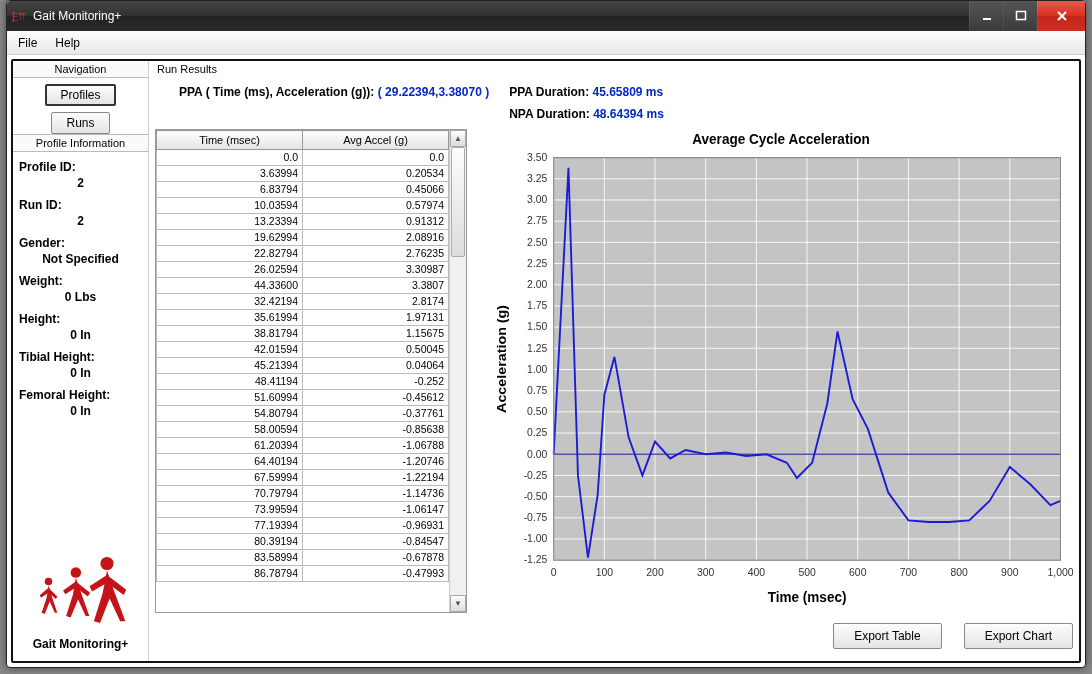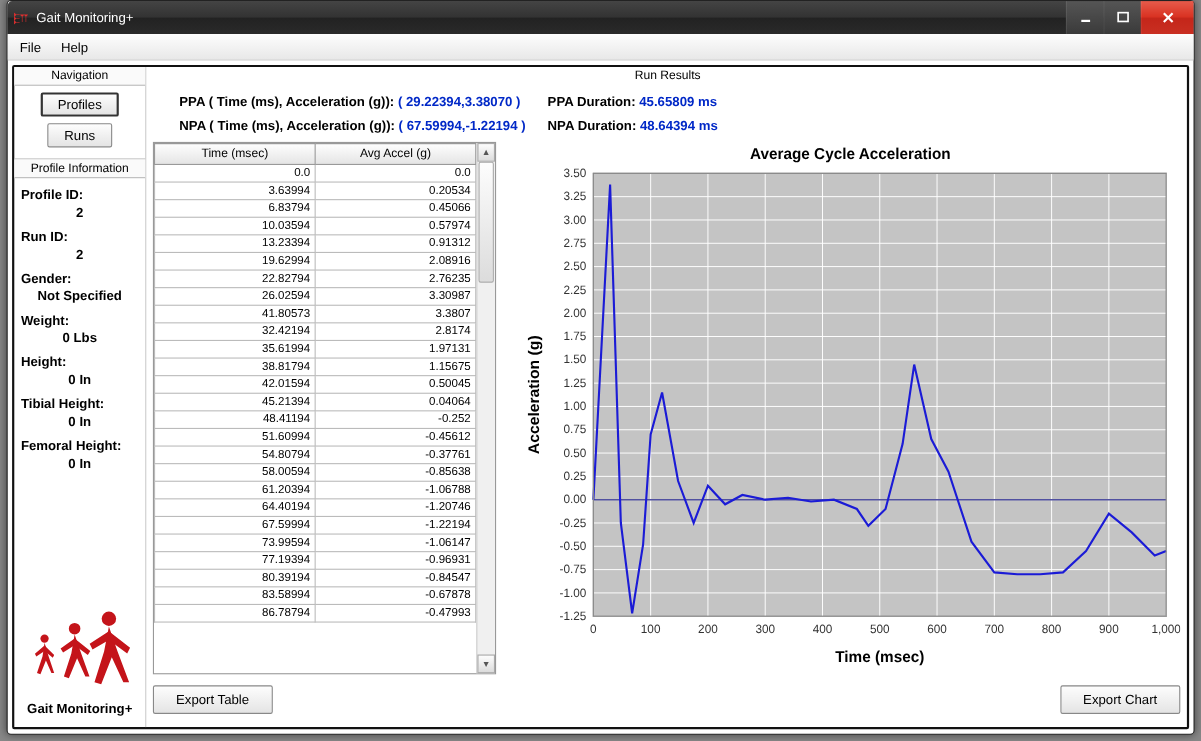--- a/index.html
+++ b/index.html
@@ -58,35 +58,35 @@
   .body-area {
     flex: 1;
     display: flex;
     margin: 4px;
     border: 2px solid #111;
     border-radius: 2px;
     background: #fff;
   }
   
   .sidebar {
-    width: 120px;
+    width: 136px;
     display: flex;
     flex-direction: column;
     border-right: 1px solid #ccc;
   }
   .panel-title {
     font-size: 11px;
     text-align: center;
     padding: 2px 0;
     border-bottom: 1px solid #bbb;
     background: #fafafa;
   }
   .nav-pane {
     display: flex; flex-direction: column; align-items: center; gap: 6px;
-    padding: 6px 0 10px;
+    padding: 6px 0 0;
     border-bottom: 1px solid #bbb;
   }
   .btn {
     font-size: 12px;
     padding: 3px 14px;
     border: 1px solid #888;
     background: linear-gradient(to bottom,#fdfdfd,#e4e4e4);
     border-radius: 2px;
   }
   .btn.selected { border: 2px solid #333; padding: 2px 13px; }
@@ -98,21 +98,21 @@
   .pi-value { font-weight: bold; text-align: center; padding: 2px 0 4px; }
   .logo-wrap { margin-top: auto; text-align: center; padding: 6px 4px 10px; }
   .logo-wrap svg { width: 100px; height: 78px; }
   .logo-label { font-weight: bold; font-size: 12px; margin-top: 2px; }
   
   .main {
     flex: 1;
     display: flex; flex-direction: column;
     padding: 0 6px 6px 6px;
   }
-  .run-results-label { font-size:11px; padding: 2px 0 0 2px; text-align: center; }
+  .run-results-label { font-size:11px; padding: 2px 0 0 2px; }
   .summary-row { display: flex; gap: 20px; padding: 6px 4px 2px 24px; }
   .summary-col .line { font-size: 12px; font-weight: bold; padding: 4px 0; }
   .val-blue { color: #0028c7; }
   .content-row { flex: 1; display: flex; gap: 22px; padding-top: 2px; min-height: 0; }
   .table-wrap {
     width: 312px;
     display: flex;
     border: 1px solid #999;
   }
   .tbl-scroll {
@@ -155,21 +155,21 @@
   }
   
   .chart-panel { flex: 1; display: flex; flex-direction: column; }
   .chart-box {
     flex: 1;
     position: relative;
     background: #fff;
     min-height: 0;
   }
   
-  .bottom-btns { display: flex; gap: 34px; justify-content: space-between; padding: 10px 0 6px; }
+  .bottom-btns { display: flex; gap: 22px; justify-content: flex-end; padding: 10px 0 6px; }
   .bottom-btns .btn { font-size: 12px; padding: 5px 20px; }
 </style>
 </head>
 <body>
 
 <div class="window">
   <div class="titlebar">
     <div class="icon-box">
         <span class="app-icon">𐎮</span>
       </div>
@@ -246,22 +246,20 @@
         <div class="logo-label">Gait Monitoring+</div>
       </div>
     </div>
 
     <div class="main">
       <div class="run-results-label">Run Results</div>
       <div class="summary-row">
         <div class="summary-col">
           <div class="line"><span>PPA ( Time (ms), Acceleration (g)):</span>
             <span class="val-blue">( 29.22394,3.38070 )</span></div>
-          <div class="line"><span>NPA ( Time (ms), Acceleration (g)):</span>
-            <span class="val-blue">( 67.59994,-1.22194 )</span></div>
         </div>
         <div class="summary-col">
           <div class="line"><span>PPA Duration:</span>
             <span class="val-blue">45.65809 ms</span></div>
           <div class="line"><span>NPA Duration:</span>
             <span class="val-blue">48.64394 ms</span></div>
         </div>
       </div>
 
       <div class="content-row">
@@ -301,21 +299,21 @@
                   </tr>
                   <tr>
                     <td>22.82794</td>
                     <td>2.76235</td>
                   </tr>
                   <tr>
                     <td>26.02594</td>
                     <td>3.30987</td>
                   </tr>
                   <tr>
-                    <td>41.80573</td>
+                    <td>44.33600</td>
                     <td>3.3807</td>
                   </tr>
                   <tr>
                     <td>32.42194</td>
                     <td>2.8174</td>
                   </tr>
                   <tr>
                     <td>35.61994</td>
                     <td>1.97131</td>
                   </tr>
@@ -351,20 +349,24 @@
                     <td>61.20394</td>
                     <td>-1.06788</td>
                   </tr>
                   <tr>
                     <td>64.40194</td>
                     <td>-1.20746</td>
                   </tr>
                   <tr>
                     <td>67.59994</td>
                     <td>-1.22194</td>
+                  </tr>
+                  <tr>
+                    <td>70.79794</td>
+                    <td>-1.14736</td>
                   </tr>
                   <tr>
                     <td>73.99594</td>
                     <td>-1.06147</td>
                   </tr>
                   <tr>
                     <td>77.19394</td>
                     <td>-0.96931</td>
                   </tr>
                   <tr>

